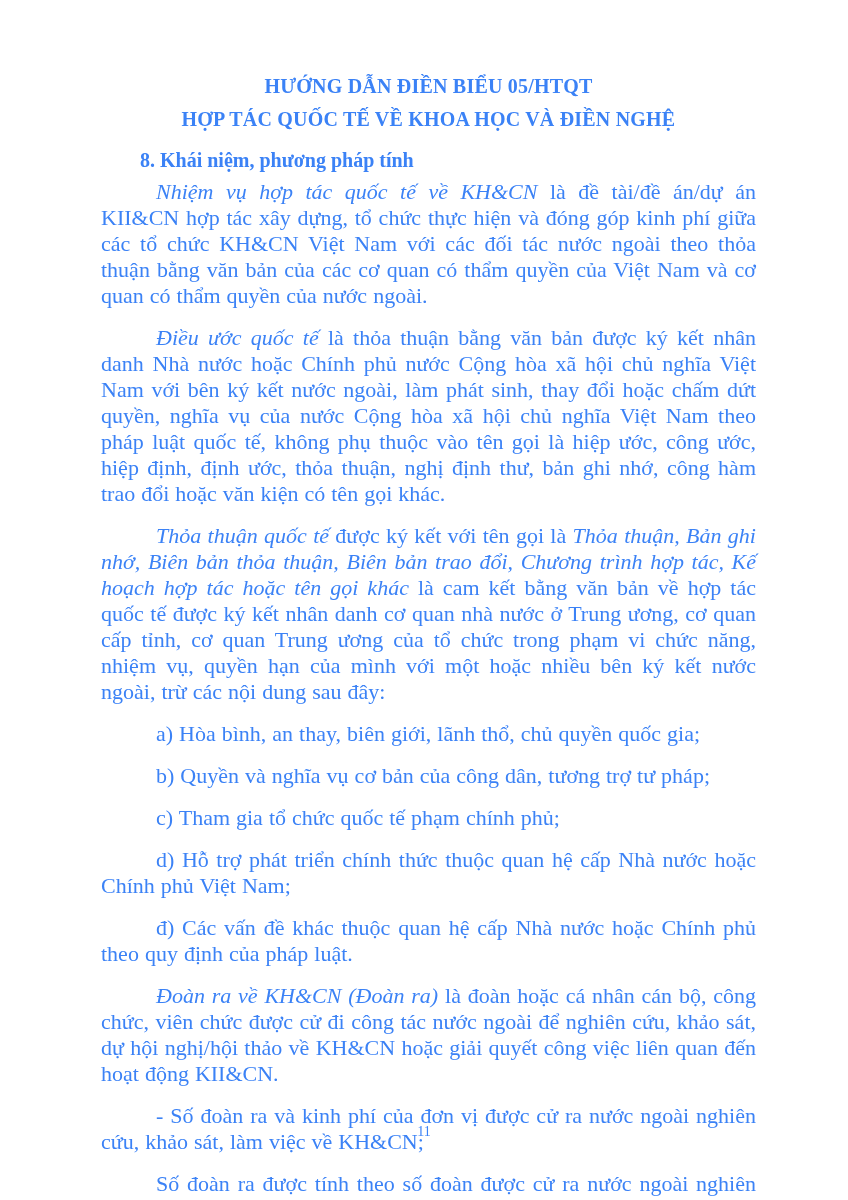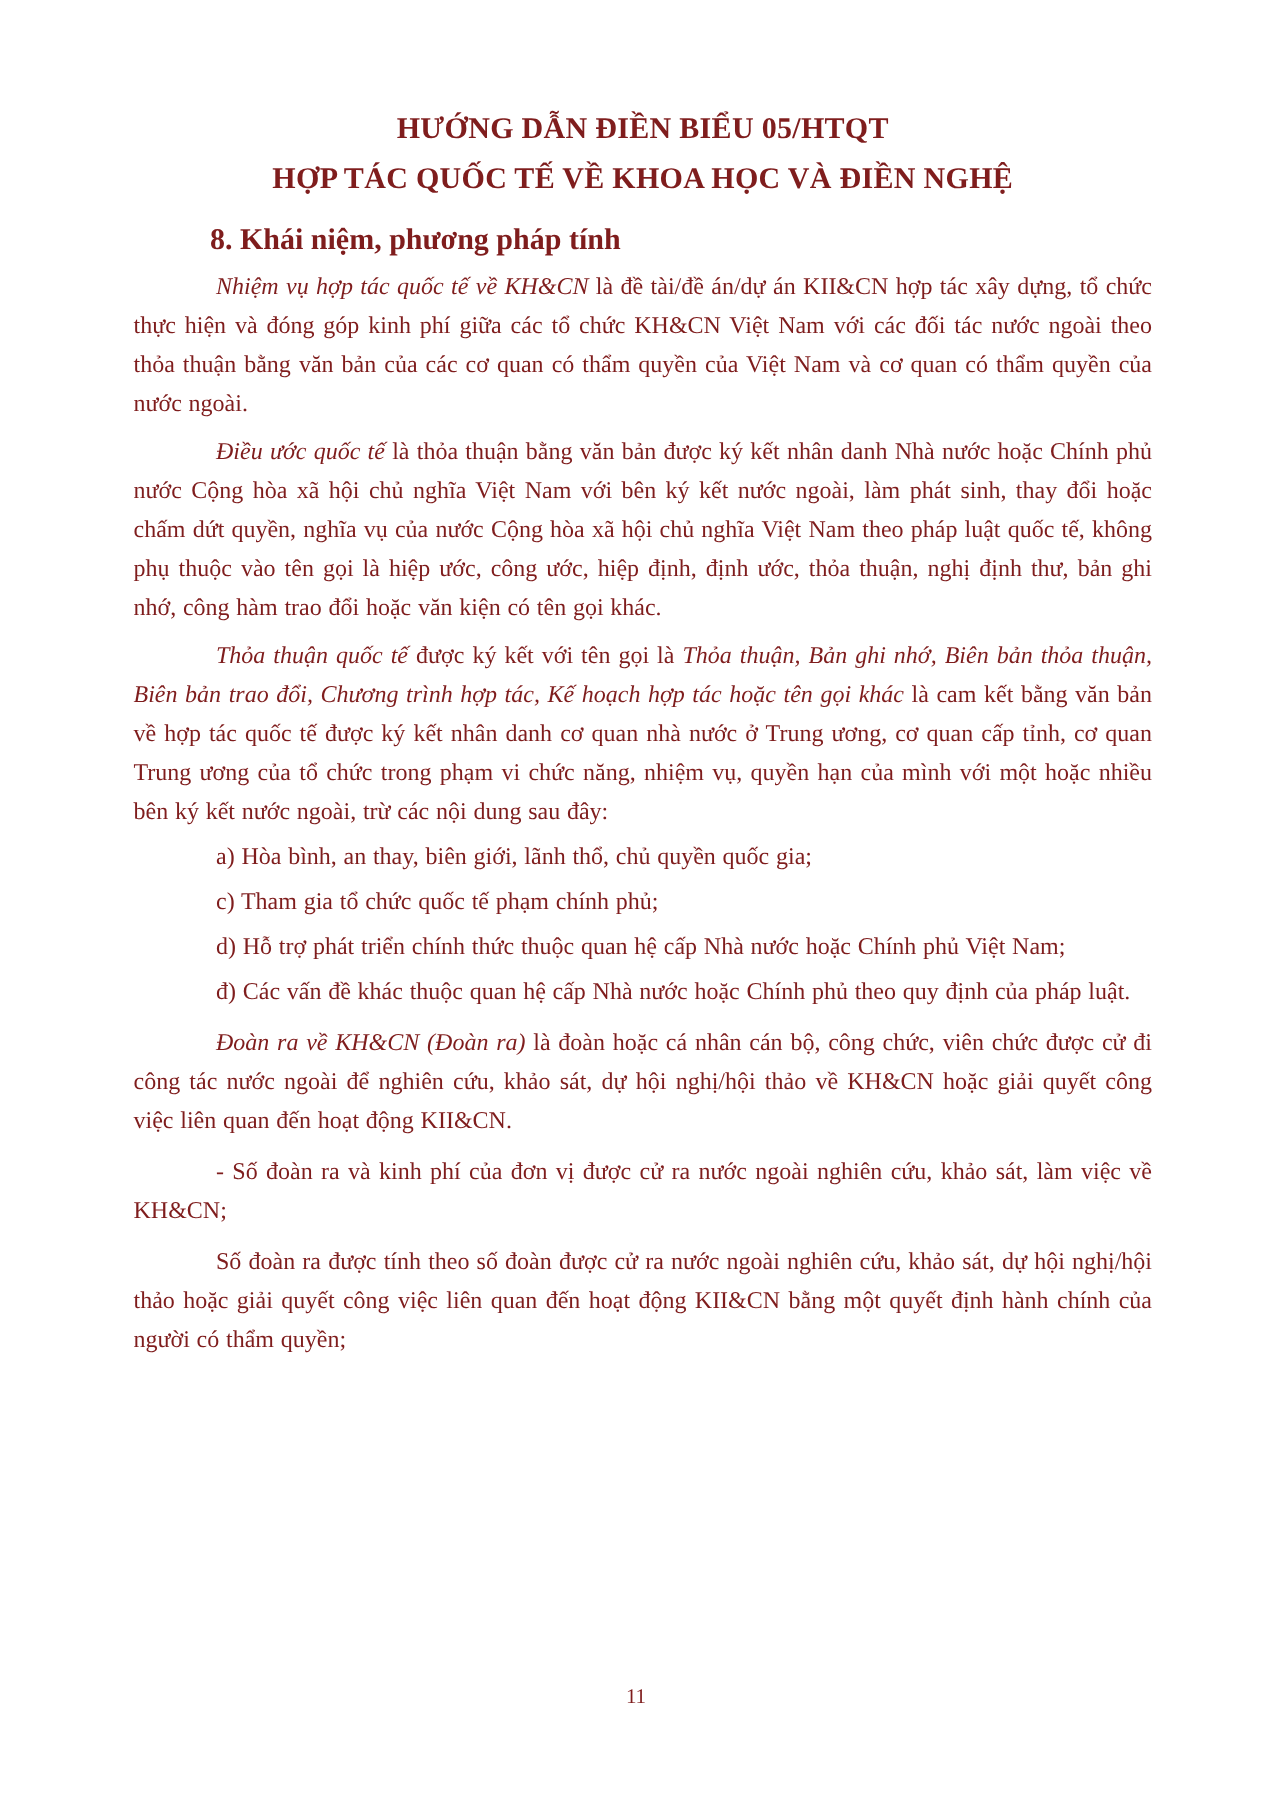--- a/index.html
+++ b/index.html
@@ -1,21 +1,21 @@
 <!DOCTYPE html>
 <html lang="vi"><head>
 <meta charset="utf-8">
 <style>
   html, body { margin: 0; padding: 0; background: #ffffff; }
   .page {
     position: relative;
     width: 848px;
     height: 1200px;
     background: #ffffff;
-    color: #7f1d1d;
+    color: #3b82f6;
     font-family: "Liberation Serif", "DejaVu Serif", serif;
     overflow: hidden;
     box-sizing: border-box;
   }
   .content {
     position: absolute;
     top: 70px;
     left: 85px;
     width: 687px;
   }
@@ -28,22 +28,22 @@
     letter-spacing: 0.2px;
   }
   .section-heading {
     margin: 11px 0 0 0;
     font-size: 20px;
     font-weight: bold;
     line-height: 26px;
     text-indent: 55px;
   }
   .para {
-    margin: 4px;
-    font-size: 16px;
+    margin: 16px;
+    font-size: 22px;
     line-height: 26px;
     text-align: justify;
     text-indent: 55px;
     word-spacing: 0.5px;
   }
   .para .it { font-style: italic; }
   .gap-def  { margin-top: 6px; }
   .gap-list { margin-top: 4px; }
   .gap-body { margin-top: 8px; }
   .page-number {
@@ -62,20 +62,21 @@
 <div class="page">
   <div class="content">
     <p class="title-line">HƯỚNG DẪN ĐIỀN BIỂU 05/HTQT</p>
     <p class="title-line">HỢP TÁC QUỐC TẾ VỀ KHOA HỌC VÀ ĐIỀN NGHỆ</p>
     <p class="section-heading">8. Khái niệm, phương pháp tính</p>
     <div id="doc-body">
         <p class="para gap-def"><span class="it">Nhiệm vụ hợp tác quốc tế về KH&amp;CN</span><span class=""> là đề tài/đề án/dự án KII&amp;CN hợp tác xây dựng, tổ chức thực hiện và đóng góp kinh phí giữa các tổ chức KH&amp;CN Việt Nam với các đối tác nước ngoài theo thỏa thuận bằng văn bản của các cơ quan có thẩm quyền của Việt Nam và cơ quan có thẩm quyền của nước ngoài.</span></p>
         <p class="para gap-def"><span class="it">Điều ước quốc tế</span><span class=""> là thỏa thuận bằng văn bản được ký kết nhân danh Nhà nước hoặc Chính phủ nước Cộng hòa xã hội chủ nghĩa Việt Nam với bên ký kết nước ngoài, làm phát sinh, thay đổi hoặc chấm dứt quyền, nghĩa vụ của nước Cộng hòa xã hội chủ nghĩa Việt Nam theo pháp luật quốc tế, không phụ thuộc vào tên gọi là hiệp ước, công ước, hiệp định, định ước, thỏa thuận, nghị định thư, bản ghi nhớ, công hàm trao đổi hoặc văn kiện có tên gọi khác.</span></p>
         <p class="para gap-def"><span class="it">Thỏa thuận quốc tế</span><span class=""> được ký kết với tên gọi là </span><span class="it">Thỏa thuận, Bản ghi nhớ, Biên bản thỏa thuận, Biên bản trao đổi, Chương trình hợp tác, Kế hoạch hợp tác hoặc tên gọi khác</span><span class=""> là cam kết bằng văn bản về hợp tác quốc tế được ký kết nhân danh cơ quan nhà nước ở Trung ương, cơ quan cấp tỉnh, cơ quan Trung ương của tổ chức trong phạm vi chức năng, nhiệm vụ, quyền hạn của mình với một hoặc nhiều bên ký kết nước ngoài, trừ các nội dung sau đây:</span></p>
         <p class="para gap-list"><span class="">a) Hòa bình, an thay, biên giới, lãnh thổ, chủ quyền quốc gia;</span></p>
+        <p class="para gap-list"><span class="">b) Quyền và nghĩa vụ cơ bản của công dân, tương trợ tư pháp;</span></p>
         <p class="para gap-list"><span class="">c) Tham gia tổ chức quốc tế phạm chính phủ;</span></p>
         <p class="para gap-list"><span class="">d) Hỗ trợ phát triển chính thức thuộc quan hệ cấp Nhà nước hoặc Chính phủ Việt Nam;</span></p>
         <p class="para gap-list"><span class="">đ) Các vấn đề khác thuộc quan hệ cấp Nhà nước hoặc Chính phủ theo quy định của pháp luật.</span></p>
         <p class="para gap-body"><span class="it">Đoàn ra về KH&amp;CN (Đoàn ra)</span><span class=""> là đoàn hoặc cá nhân cán bộ, công chức, viên chức được cử đi công tác nước ngoài để nghiên cứu, khảo sát, dự hội nghị/hội thảo về KH&amp;CN hoặc giải quyết công việc liên quan đến hoạt động KII&amp;CN.</span></p>
         <p class="para gap-body"><span class="">- Số đoàn ra và kinh phí của đơn vị được cử ra nước ngoài nghiên cứu, khảo sát, làm việc về KH&amp;CN;</span></p>
         <p class="para gap-body"><span class="">Số đoàn ra được tính theo số đoàn được cử ra nước ngoài nghiên cứu, khảo sát, dự hội nghị/hội thảo hoặc giải quyết công việc liên quan đến hoạt động KII&amp;CN bằng một quyết định hành chính của người có thẩm quyền;</span></p>
       </div>
   </div>
   <div class="page-number">11</div>
 </div>

